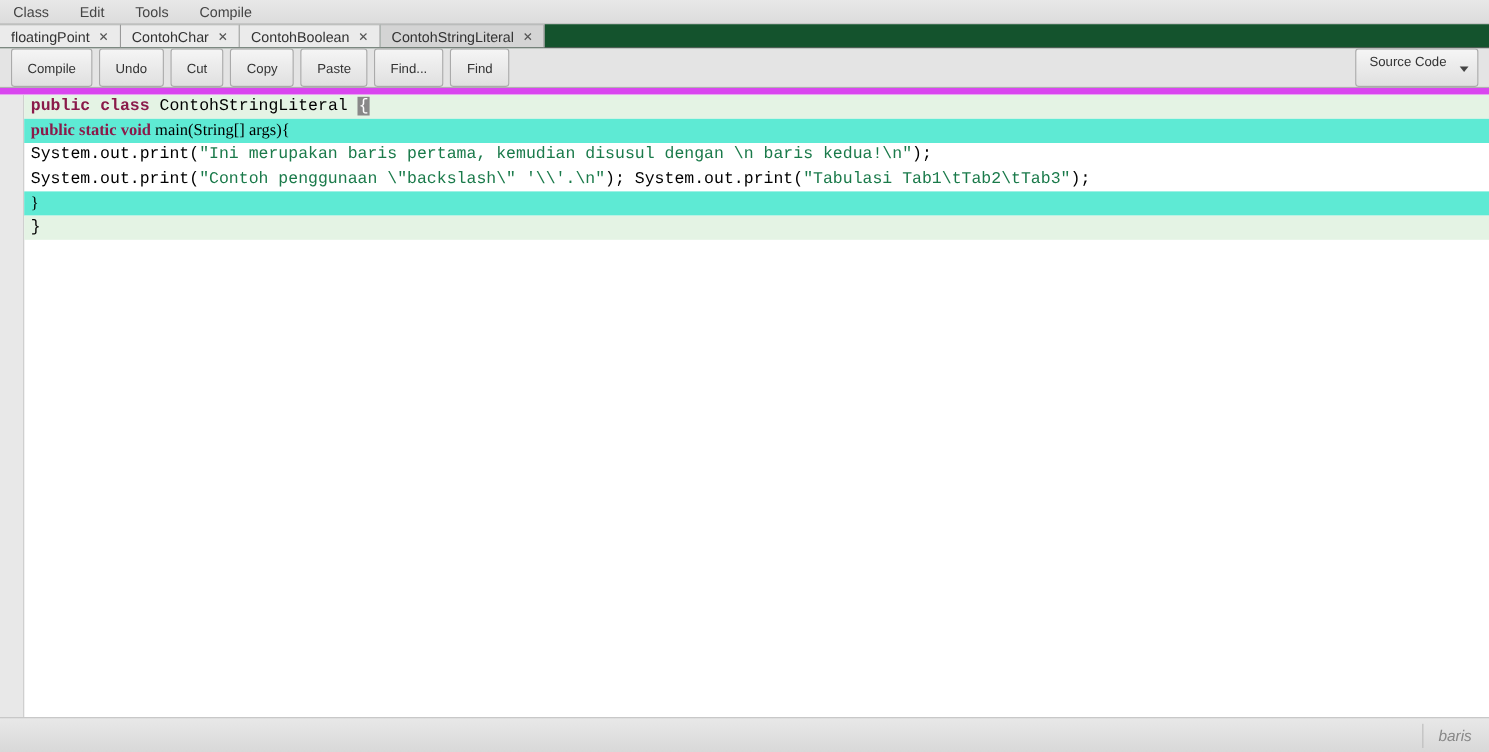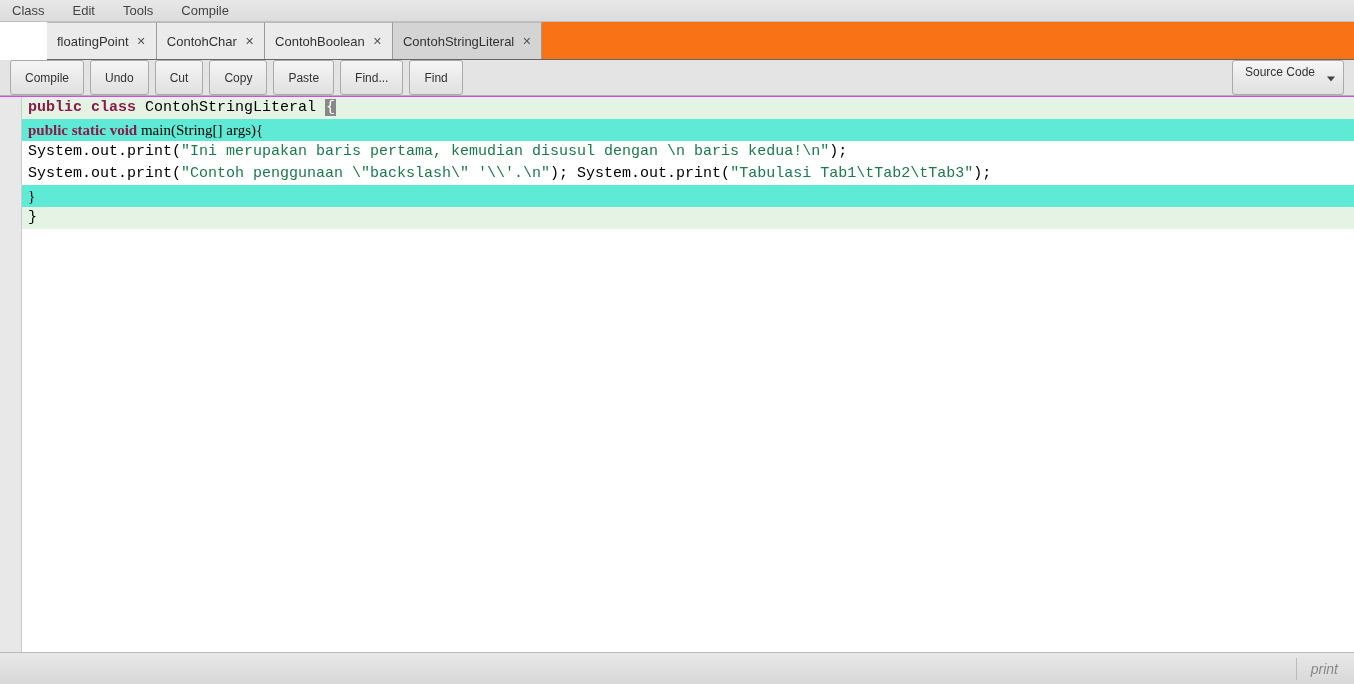--- a/index.html
+++ b/index.html
@@ -18,26 +18,25 @@
   height: 22px;
   display: flex;
   align-items: center;
   padding: 0 12px;
   border-bottom: 1px solid #c0c0c0;
   gap: 28px;
   color: #444;
 }
 .menubar span { cursor: default; }
 .tabbar {
-  background: #f97316;
-  height: 38px;
+  background: #14532d;
+  height: 22px;
   display: flex;
   align-items: stretch;
   border-bottom: 1px solid #666;
-  margin-left: 47px;
 }
 .tab {
   display: flex;
   align-items: center;
   padding: 0 8px 0 10px;
   background: #ebebeb;
   border-right: 1px solid #999;
   border-top: 1px solid #bbb;
   color: #333;
   gap: 6px;
@@ -87,21 +86,21 @@
   right: 8px;
   top: 50%;
   transform: translateY(-30%);
   border-left: 4px solid transparent;
   border-right: 4px solid transparent;
   border-top: 5px solid #444;
 }
 .editor-wrap {
   flex: 1;
   display: flex;
-  border-top: 1px solid #d946ef;
+  border-top: 6px solid #d946ef;
   background: #ffffff;
   overflow: hidden;
 }
 .gutter {
   width: 22px;
   background: #e8e8e8;
   border-right: 1px solid #ccc;
 }
 .code {
   flex: 1;
@@ -189,14 +188,14 @@
     <div class="line hl-yellow"><span class="kw">public</span> <span class="kw">static</span> <span class="kw">void</span><span> main(String[] args){</span></div>
     <div class="line"><span>System.out.print(</span><span class="str">"Ini merupakan baris pertama, kemudian disusul dengan \n baris kedua!\n"</span><span>);</span></div>
     <div class="line"><span>System.out.print(</span><span class="str">"Contoh penggunaan \"backslash\" '\\'.\n"</span><span>); System.out.print(</span><span class="str">"Tabulasi Tab1\tTab2\tTab3"</span><span>);</span></div>
     <div class="line hl-yellow"><span>}</span></div>
     <div class="line hl-green"><span>}</span></div>
   </div>
 </div>
 
 <div class="statusbar">
   <div class="divider"></div>
-  <span>print</span>
+  <span>baris</span>
 </div>
 
 </body></html>

